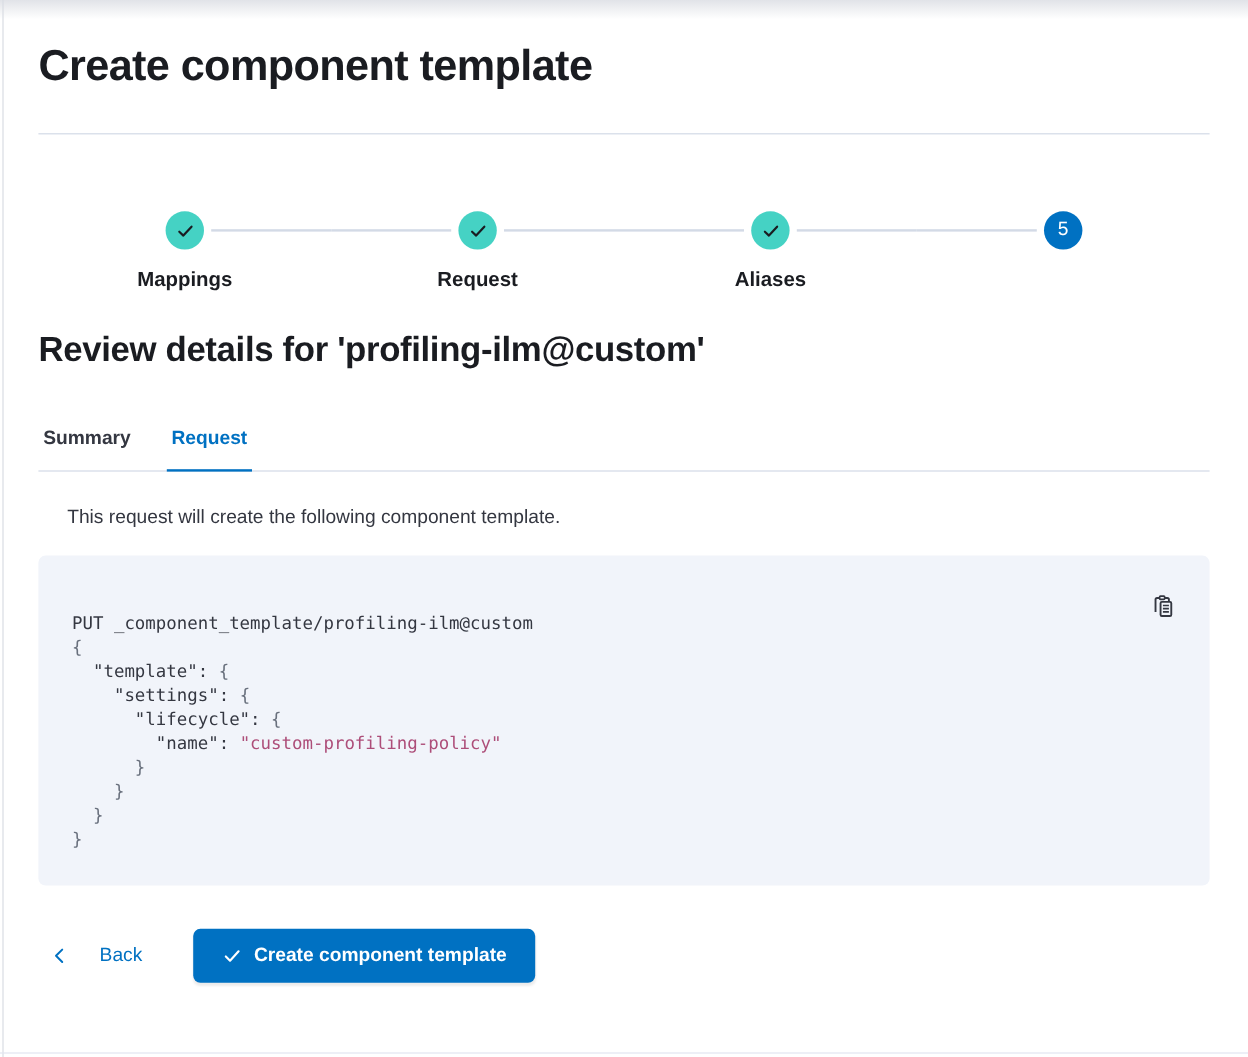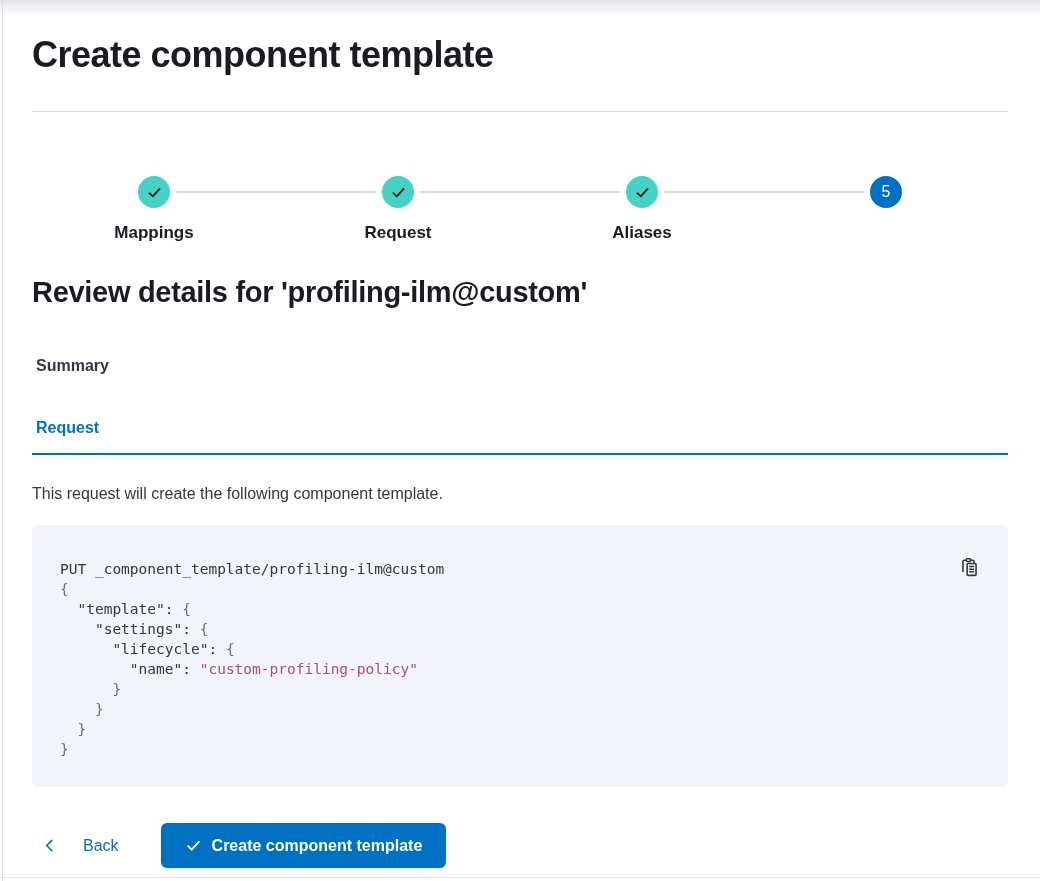--- a/index.html
+++ b/index.html
@@ -71,36 +71,36 @@
     font-size:17px;font-weight:700;color:var(--heading);
   }
 
   h2.review-heading{
     margin-top:31px;
     font-size:29px;line-height:36px;font-weight:700;color:var(--heading);
     letter-spacing:-.3px;
   }
 
   
-  .tabs{display:flex;gap:26px;margin-top:44px;border-bottom:1px solid var(--divider);flex-direction:column;}
+  .tabs{display:flex;gap:26px;margin-top:44px;border-bottom:1px solid var(--divider);}
   .tab{
     font-size:16px;font-weight:700;line-height:24px;
     padding:0 4px 13px 4px;cursor:pointer;color:var(--body);
     position:relative;margin-bottom:-1px;
   }
   .tab.selected{color:var(--primary);border-bottom:2px solid var(--primary);}
 
-  .request-description{margin-top:27px;font-size:16px;line-height:24px;color:var(--body);}
+  .request-description{margin-top:27px;font-size:16px;line-height:24px;color:var(--body);margin-left:24px;}
 
   
   .code-block{
     margin-top:19px;
     background:var(--code-bg);
     border-radius:6px;
-    padding:34px 28px 28px 28px;
+    padding:47px 28px 28px 28px;
     position:relative;
     min-height:258px;
   }
   .code-line{
     font-family:"DejaVu Sans Mono", monospace;
     font-size:14.5px;line-height:20px;
     white-space:pre;color:var(--code-text);
   }
   .seg-plain,.seg-key{color:var(--code-text);}
   .seg-brace{color:var(--code-brace);}

